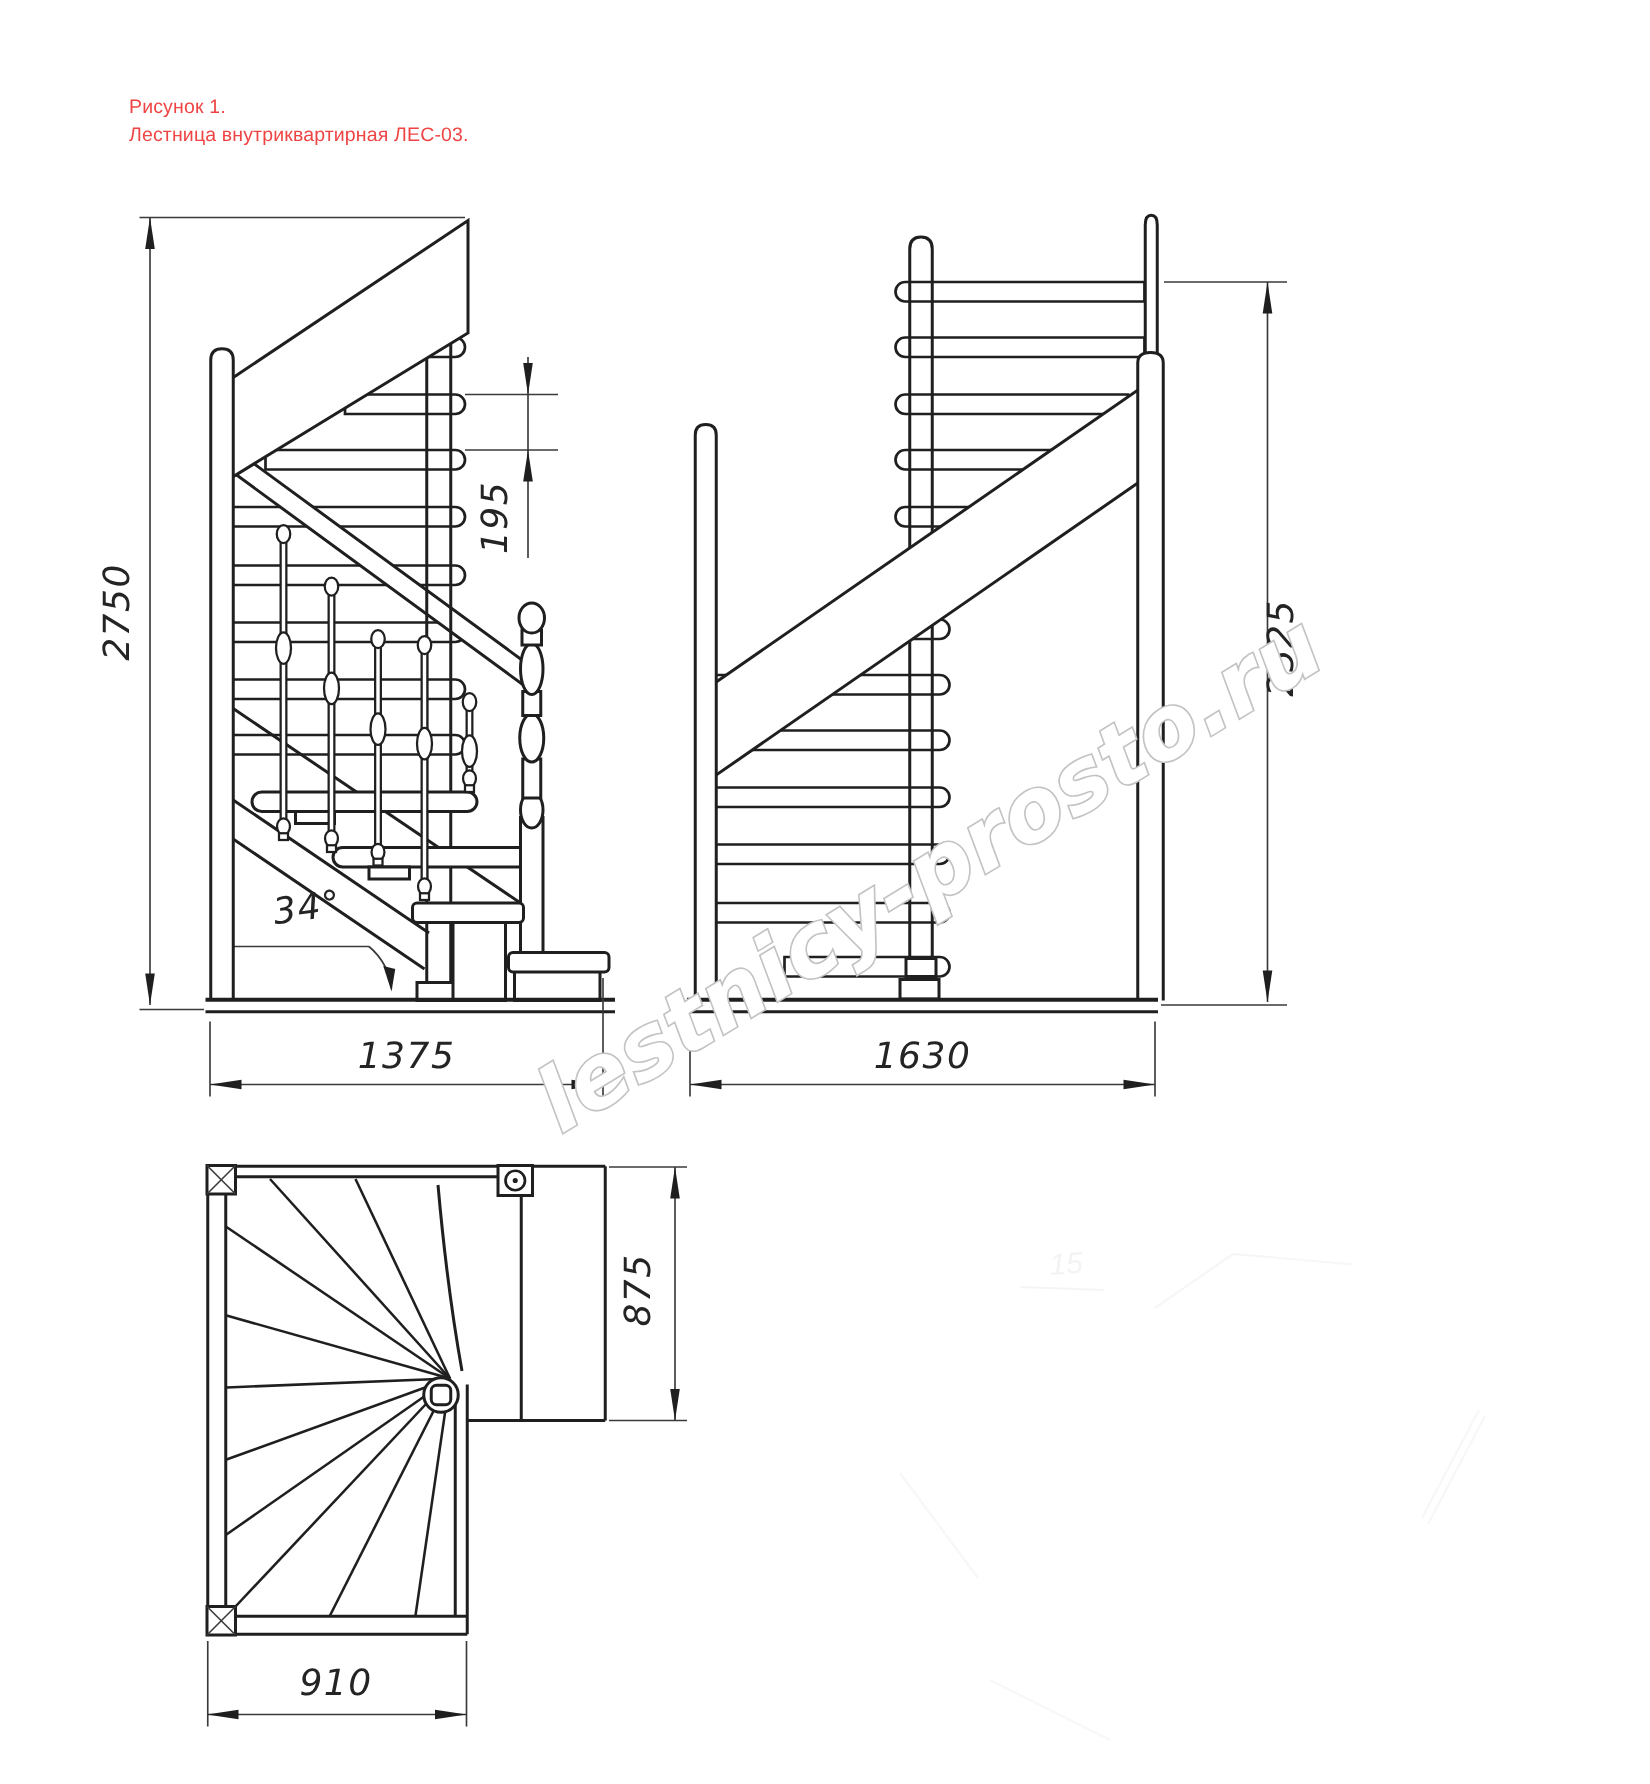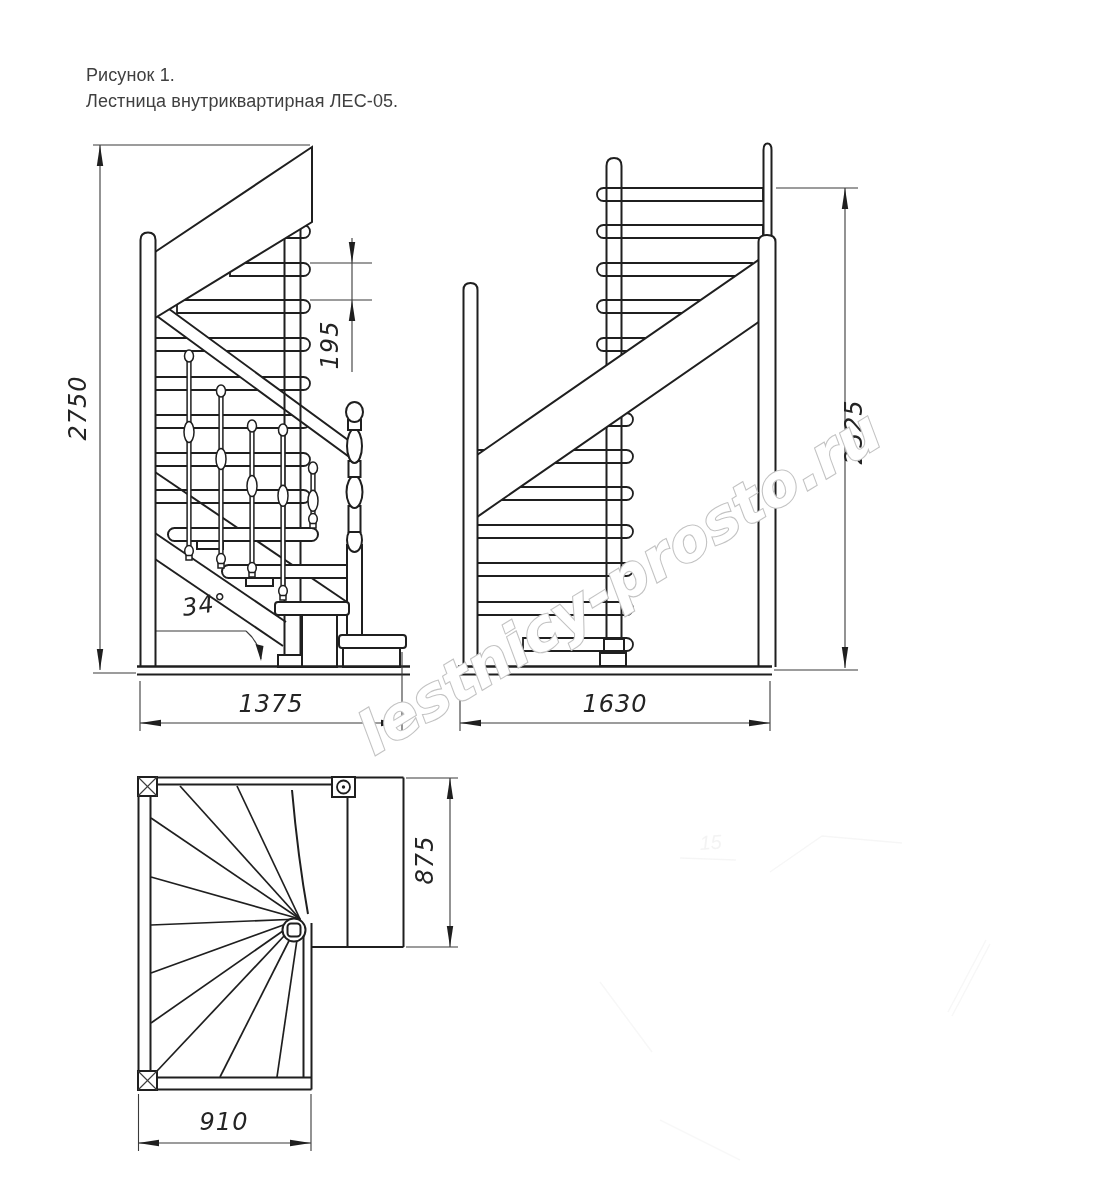--- a/index.html
+++ b/index.html
@@ -1,40 +1,40 @@
 <!DOCTYPE html>
 <html><head>
 <meta charset="utf-8">
 <style>
   html,body{margin:0;padding:0;background:#ffffff;}
   body{width:1100px;height:1189px;position:relative;overflow:hidden;
        font-family:"Liberation Sans", sans-serif;}
   .stage{position:absolute;left:0;top:0;width:1100px;height:1189px;}
-  .title-block{position:absolute;left:86px;top:62px;color:#404040;
-       font-size:18px;line-height:1.45;letter-spacing:.1px;}
+  .title-block{position:absolute;left:86px;top:62px;color:#ef4444;
+       font-size:13px;line-height:1.45;letter-spacing:.1px;}
   svg{position:absolute;left:0;top:0;}
   .ln{stroke:#1f1f1f;stroke-width:2;fill:none;stroke-linecap:butt;}
   .base{stroke:#1f1f1f;stroke-width:2.6;fill:none;}
   .thin{stroke:#3a3a3a;stroke-width:1.1;fill:none;}
   .wfill{fill:#ffffff;stroke:#1f1f1f;stroke-width:2;}
   .dimtext{fill:#242424;font-family:"DejaVu Sans",sans-serif;font-style:italic;
        font-size:24px;letter-spacing:1px;}
   .watermark{fill:#ffffff;stroke:#c3c3c3;stroke-width:2.2;paint-order:stroke;
        font-family:"DejaVu Sans",sans-serif;font-style:italic;font-weight:bold;
        font-size:58px;letter-spacing:1px;}
   .ghost{opacity:.6;}
 </style>
 </head>
 <body>
 
 <div class="stage">
 
   <div class="title-block">
     <div>Рисунок 1.</div>
-    <div>Лестница внутриквартирная ЛЕС-05.</div>
+    <div>Лестница внутриквартирная ЛЕС-03.</div>
   </div>
 
   <svg width="1100" height="1189" viewBox="0 0 1100 1189">
 
     <g>
       <g id="g-left-bars">
           <path d="M272 225 L303.5 225 A6.5 6.5 0 0 1 303.5 238 L272 238 Z" fill="none" stroke="#1f1f1f" stroke-width="1.8"></path>
           <path d="M230 263 L303.5 263 A6.5 6.5 0 0 1 303.5 276 L230 276 Z" fill="none" stroke="#1f1f1f" stroke-width="1.8"></path>
           <path d="M177 300 L303.5 300 A6.5 6.5 0 0 1 303.5 313 L177 313 Z" fill="none" stroke="#1f1f1f" stroke-width="1.8"></path>
           <path d="M152 338 L303.5 338 A6.5 6.5 0 0 1 303.5 351 L152 351 Z" fill="none" stroke="#1f1f1f" stroke-width="1.8"></path>

